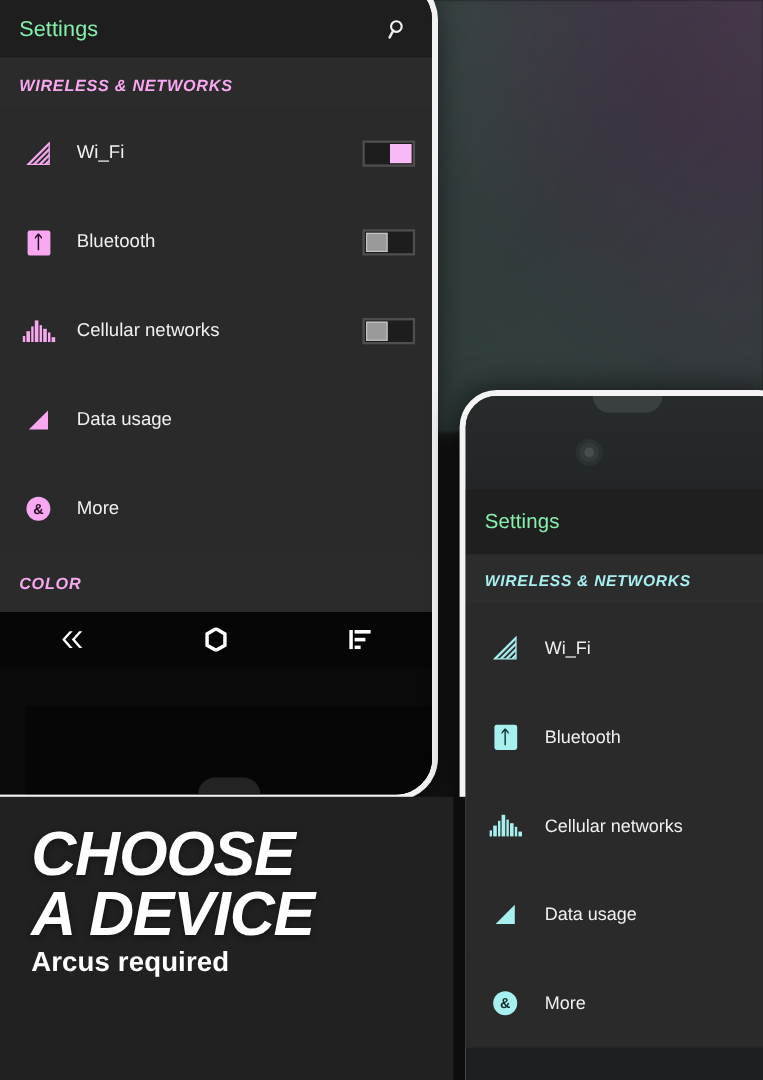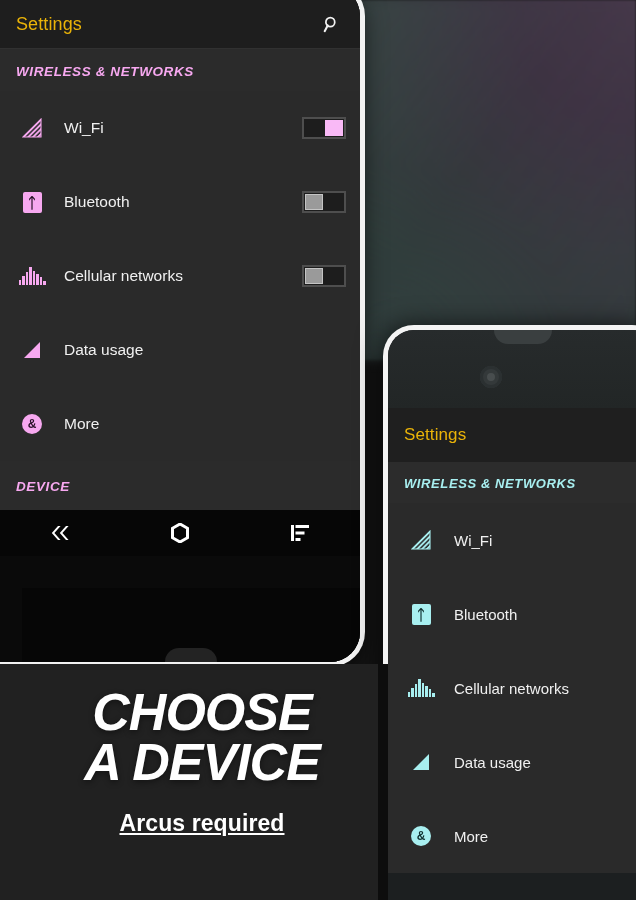--- a/index.html
+++ b/index.html
@@ -39,21 +39,21 @@
   .pl-screen{
     position:absolute; left:22px; top:14px; right:0; bottom:0;
     background:#0a0a0a; overflow:hidden;
   }
 
   .appbar{
     position:relative; height:48px; background:#1e1e1e;
     display:flex; align-items:center; padding:0 14px 0 16px;
     box-shadow:0 1px 0 rgba(255,255,255,.03);
   }
-  .appbar-title{ color:#eab308; font-size:18px; letter-spacing:.1px; flex:1; }
+  .appbar-title{ color:#86efac; font-size:18px; letter-spacing:.1px; flex:1; }
   .search-btn{ width:30px; height:30px; display:flex; align-items:center; justify-content:center; }
 
   .list{ background:#262626; }
   .section-head{
     padding:16px 16px 12px 16px; font-size:13.5px; font-style:italic; font-weight:bold;
     letter-spacing:.6px; background:#2b2b2b;
   }
   .row{
     display:flex; align-items:center; height:74px; padding:0 14px 0 10px;
     background:#2a2a2a;
@@ -103,27 +103,27 @@
 
   .pr-screen{ position:relative; background:#262626; }
   .pr-appbar{ height:54px; background:#1f1f1f; display:flex; align-items:center; padding-left:16px; }
   .pr-appbar .appbar-title{ font-size:17px; }
   .pr-section{ padding:14px 16px 12px 16px; font-size:13px; font-style:italic; font-weight:bold; letter-spacing:.6px; background:#2c2c2c; }
   .pr-row{ display:flex; align-items:center; height:74px; padding-left:12px; background:#2a2a2a; }
   .pr-row .ic{ width:42px; min-width:42px; display:flex; align-items:center; justify-content:center; }
   .pr-row .lbl{ color:#f0f0f0; font-size:15px; padding-left:12px; }
 
   
-  .caption{ position:absolute; left:0; top:664px; width:378px; height:236px; background:#212121;text-align:center; }
+  .caption{ position:absolute; left:0; top:664px; width:378px; height:236px; background:#212121; }
   .caption-inner{ padding:24px 0 0 26px; }
   .headline{
     color:#ffffff; font-weight:bold; font-style:italic; font-size:52px; line-height:.96;
     letter-spacing:-1px; text-shadow:0 2px 6px rgba(0,0,0,.45);
   }
-  .subline{ color:#ffffff; font-weight:bold; font-size:23px; margin-top:22px; letter-spacing:.1px;text-decoration:underline; }
+  .subline{ color:#ffffff; font-weight:bold; font-size:23px; letter-spacing:.1px; }
 
   .caption-edge{ position:absolute; left:378px; top:664px; width:10px; height:236px; background:#0d0d0d; }
 
   
   .wifi-tri{ width:20px; height:20px; }
   .bt-sq{ width:19px; height:21px; border-radius:2px; display:flex; align-items:center; justify-content:center; }
   .bt-sq span{ font-size:15px; line-height:1; color:#241024; font-weight:bold; }
   .amp-circ{ width:20px; height:20px; border-radius:50%; display:flex; align-items:center; justify-content:center; }
   .amp-circ span{ font-size:12px; font-weight:bold; color:#2a1029; line-height:1; }
   .bars{ display:flex; align-items:flex-end; gap:1px; height:18px; }
@@ -213,21 +213,21 @@
 
         <div class="row">
           <div class="ic">
             <div class="amp-circ" style="background:#F7A8F0">
               <span>&amp;</span>
             </div>
           </div>
           <div class="lbl">More</div>
         </div>
 
-        <div class="section-head" style="color:#F7A8F0;padding-top:18px;padding-bottom:16px">DEVICE</div>
+        <div class="section-head" style="color:#F7A8F0;padding-top:18px;padding-bottom:16px">COLOR</div>
       </div>
 
       <div class="navbar">
         <div class="nb">
           <svg width="22" height="16" viewBox="0 0 22 16">
             <polygon points="9,1 11.6,1 5.4,8 11.6,15 9,15 2.8,8" fill="#ffffff"></polygon>
             <polygon points="17,1 19.6,1 13.4,8 19.6,15 17,15 10.8,8" fill="#ffffff"></polygon>
           </svg>
         </div>
         <div class="nb">

